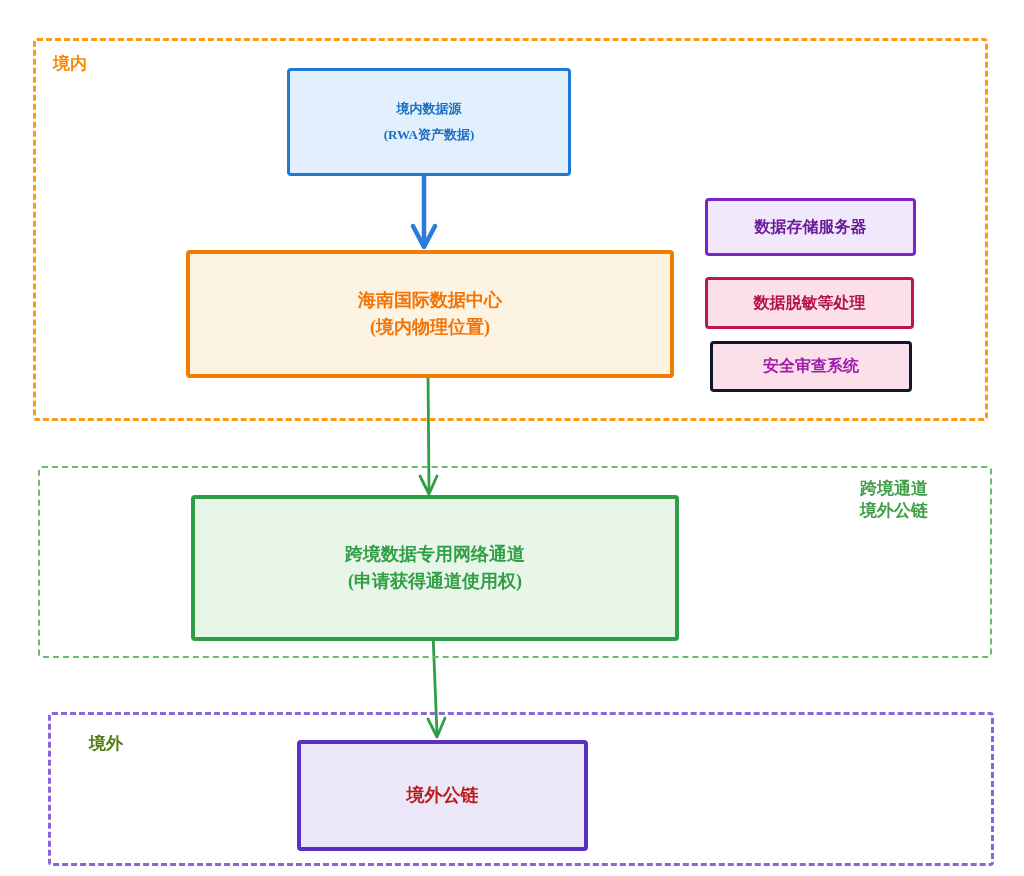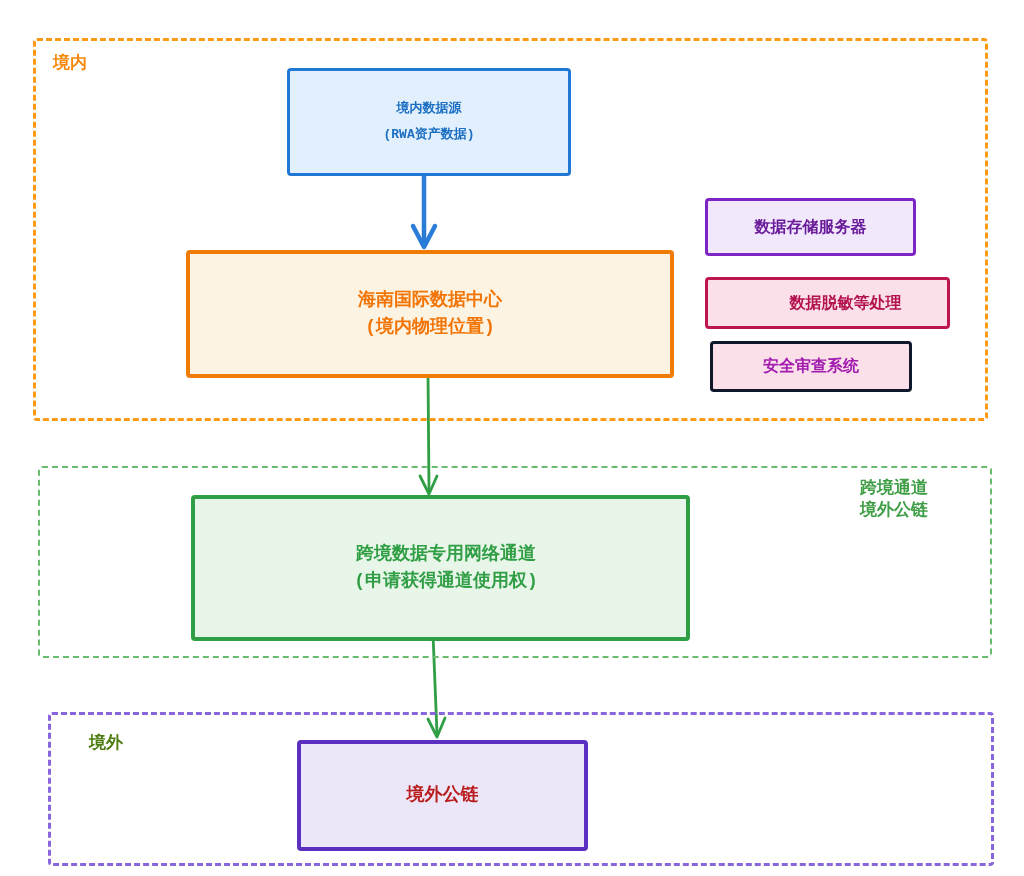--- a/index.html
+++ b/index.html
@@ -1,21 +1,21 @@
 <!DOCTYPE html>
 <html><head>
 <meta charset="utf-8">
 <style>
   html, body { margin: 0; padding: 0; background: #ffffff; }
   .canvas {
     position: relative;
     width: 1024px;
     height: 876px;
     background: #ffffff;
-    font-family: Liberation Mono, monospace;
+    font-family: Liberation Serif, serif;
     overflow: hidden;
   }
   .region { position: absolute; border-radius: 4px; }
   .region-domestic {
     left: 33px; top: 38px; width: 949px; height: 377px;
     border: 3px dashed #fb9b15;
   }
   .region-channel {
     left: 38px; top: 466px; width: 950px; height: 188px;
     border: 2px dashed #69bb6e;
@@ -47,36 +47,36 @@
     background: #e1f0fc; border: 3px solid #2078d4; color: #1b6ec2;
   }
   .node-source .t1, .node-source .t2 { font-size: 13px; line-height: 26px; }
 
   .node-center {
     left: 186px; top: 250px; width: 480px; height: 120px;
     background: #fdf3e2; border: 4px solid #f07c03; color: #f27405;
   }
   .node-channel {
     left: 191px; top: 495px; width: 480px; height: 138px;
-    background: #e8f5e9; border: 4px solid #2f9e44; color: #2f9e44; padding-left: 11px;
+    background: #e8f5e9; border: 4px solid #2f9e44; color: #2f9e44;
   }
   .node-chain {
     left: 297px; top: 740px; width: 283px; height: 103px;
     background: #ece7f8; border: 4px solid #5b2fc0; color: #b91c1c;
   }
   .node-small {
     font-size: 16px;
   }
   .node-storage {
     left: 705px; top: 198px; width: 205px; height: 52px;
     background: #f2e8fb; border: 3px solid #7d24c4; color: #6a1b9a;
   }
   .node-masking {
     left: 705px; top: 277px; width: 203px; height: 46px;
-    background: #fbe0ea; border: 3px solid #bd1550; color: #b3124e; padding-left: 36px;
+    background: #fbe0ea; border: 3px solid #bd1550; color: #b3124e;
   }
   .node-security {
     left: 710px; top: 341px; width: 196px; height: 45px;
     background: #fbe0ea; border: 3px solid #0f172a; color: #a21caf;
   }
   .arrow-layer {
     position: absolute; left: 0; top: 0; width: 1024px; height: 876px;
     pointer-events: none;
   }
 </style>

